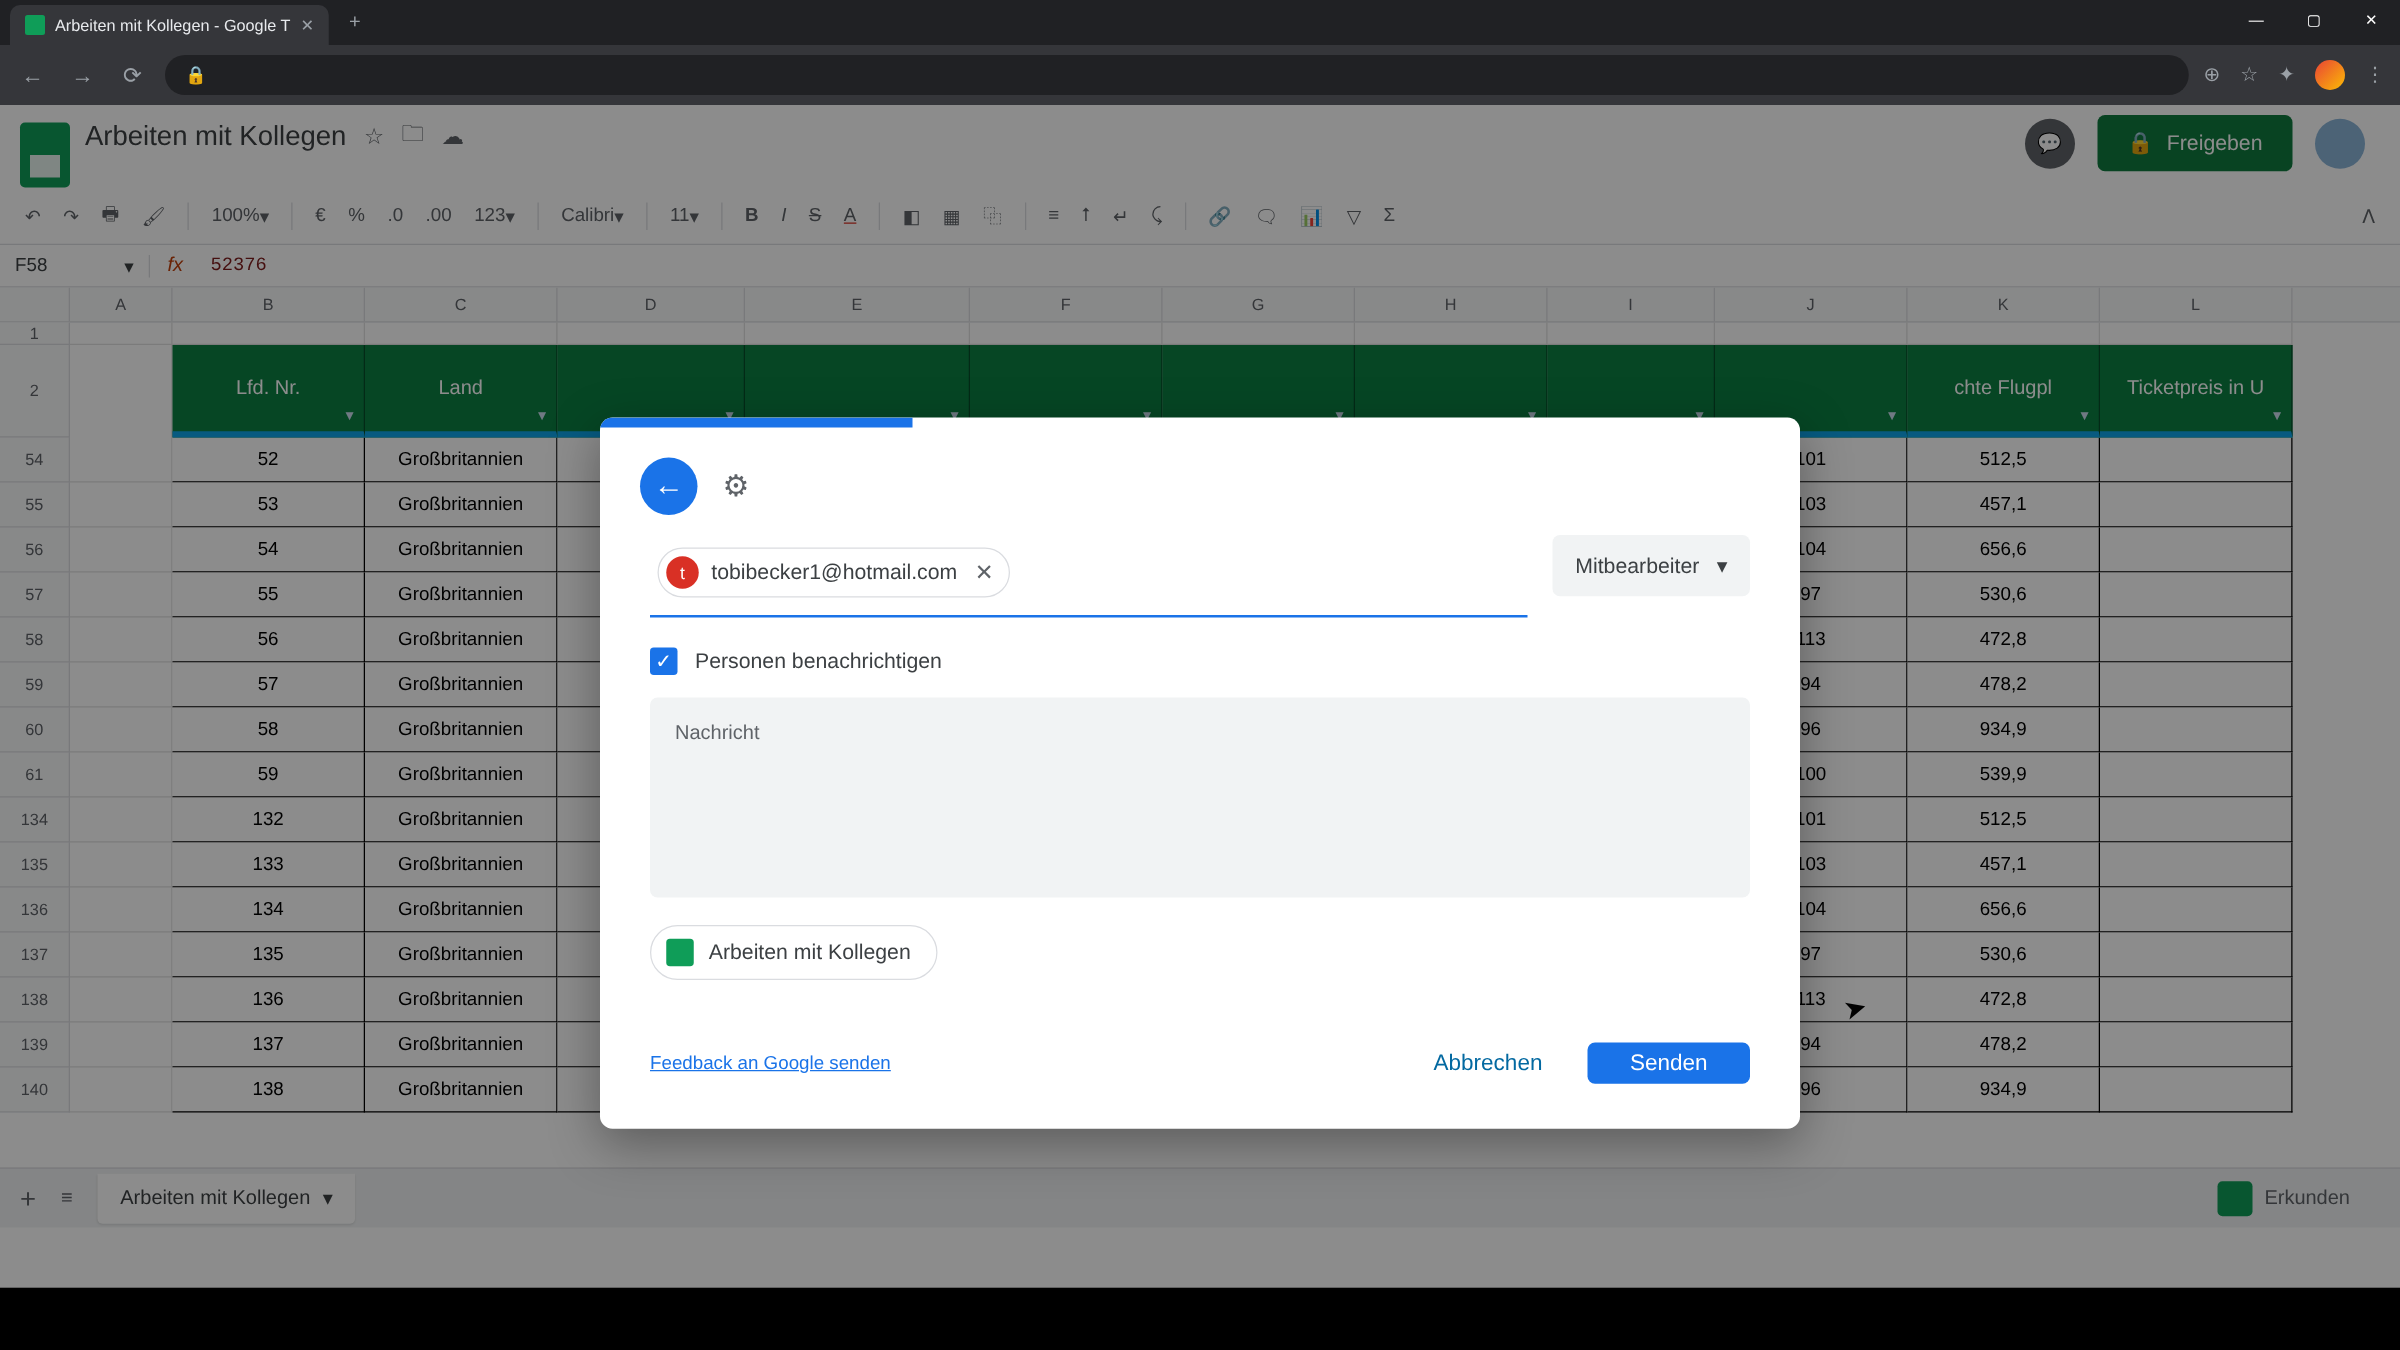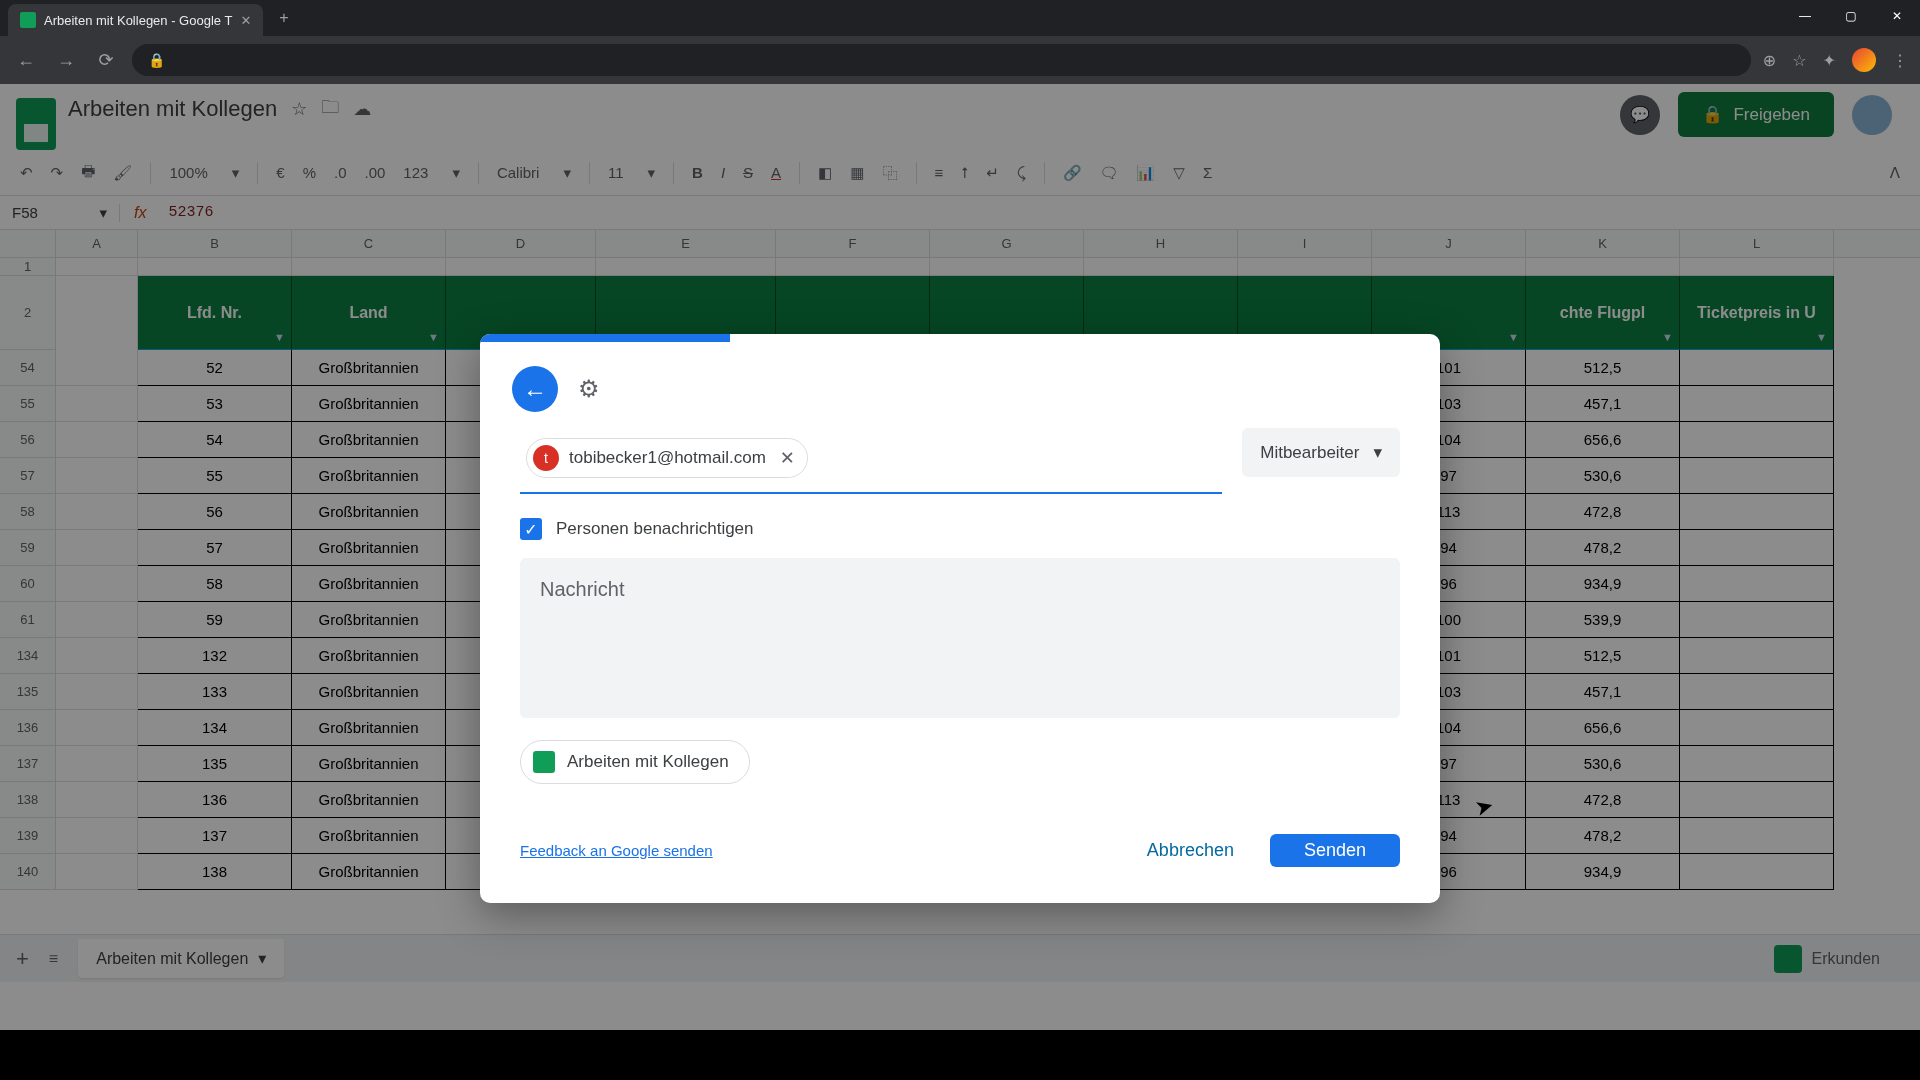--- a/index.html
+++ b/index.html
@@ -39,42 +39,42 @@
 .last-edit { color: #5f6368; text-decoration: underline; }
 .header-right { display: flex; align-items: center; gap: 18px; padding-right: 12px; }
 .comments-btn { width: 40px; height: 40px; border-radius: 50%; background: #5f6368; display: flex; align-items: center; justify-content: center; color: #fff; }
 .share-btn { background: #0f7b3e; color: #fff; border-radius: 6px; padding: 12px 24px; font-size: 17px; display: flex; align-items: center; gap: 10px; cursor: pointer; }
 .profile-avatar { width: 40px; height: 40px; border-radius: 50%; background: #8ab4d8; }
 
 
 .toolbar { display: flex; align-items: center; gap: 18px; padding: 10px 20px; border-bottom: 1px solid #dadce0; font-size: 15px; color: #5f6368; }
 .tb-sep { width: 1px; height: 22px; background: #dadce0; }
 .tb-btn { cursor: pointer; }
-.zoom-sel, .font-sel, .size-sel { display: flex; align-items: center; gap: 24px; }
+.zoom-sel, .font-sel, .size-sel { display: flex; align-items: center; gap: 0; }
 
 
 .fx-row { display: flex; align-items: center; border-bottom: 1px solid #dadce0; height: 34px; }
 .name-box { width: 120px; padding: 0 12px; font-size: 15px; color: #3c4043; border-right: 1px solid #dadce0; display: flex; align-items: center; justify-content: space-between; }
 .fx-label { padding: 0 14px; font-style: italic; color: #c2410c; }
 .fx-val { padding: 0 8px; font-size: 15px; color: #7f1d1d; font-family: Liberation Mono, monospace; }
 
 
 .grid-area { position: relative; height: 700px; overflow: hidden; }
 .col-headers { display: flex; border-bottom: 1px solid #dadce0; background: #f8f9fa; height: 28px; font-size: 13px; color: #5f6368; }
 .corner { width: 56px; border-right: 1px solid #dadce0; }
 .col-h { border-right: 1px solid #dadce0; display: flex; align-items: center; justify-content: center; }
 .grid-body { display: flex; }
 .row-headers { width: 56px; background: #f8f9fa; }
 .row-h { height: 36px; border-bottom: 1px solid #dadce0; border-right: 1px solid #dadce0; display: flex; align-items: center; justify-content: center; font-size: 13px; color: #5f6368; }
 .row-h.first { height: 18px; }
 .cells { flex: 1; }
 .data-row { display: flex; height: 36px; }
 .blank-row { display: flex; height: 18px; }
 .cell { border-right: 1px solid #000; border-bottom: 1px solid #000; display: flex; align-items: center; justify-content: center; font-size: 15px; background: #fff; }
-.hdr-cell { background: #0b8043; color: #fff; font-weight: 700; height: 74px; border-right: 1px solid #064d28; border-bottom: 1px solid #0ea5e9; display: flex; align-items: center; justify-content: center; position: relative; }
+.hdr-cell { background: #0b8043; color: #fff; font-weight: 400; height: 74px; border-right: 1px solid #064d28; border-bottom: 5px solid #0ea5e9; display: flex; align-items: center; justify-content: center; position: relative; }
 .hdr-cell .filter-tri { position: absolute; right: 6px; bottom: 6px; color: #cde; font-size: 11px; }
 .header-row-wrap { display: flex; }
 
 
 .sheet-tabs { position: absolute; bottom: 48px; left: 0; right: 0; height: 48px; background: #f1f3f4; border-top: 1px solid #dadce0; display: flex; align-items: center; padding: 0 16px; gap: 20px; color: #5f6368; }
 .sheet-tab { background: #fff; padding: 10px 18px; border-radius: 0 0 4px 4px; box-shadow: 0 1px 2px rgba(0,0,0,0.1); font-size: 16px; color: #3c4043; display: flex; align-items: center; gap: 10px; }
 .explore-btn { position: absolute; right: 40px; display: flex; align-items: center; gap: 10px; color: #5f6368; font-size: 16px; }
 .explore-icon { width: 28px; height: 28px; background: #0f9d58; border-radius: 4px; }
 
 
@@ -89,21 +89,21 @@
 .recipient-row { display: flex; gap: 20px; align-items: flex-start; }
 .recipient-field { flex: 1; border-bottom: 2px solid #1a73e8; padding: 10px 6px 14px; }
 .chip { display: inline-flex; align-items: center; gap: 10px; border: 1px solid #dadce0; border-radius: 22px; padding: 6px 12px 6px 6px; font-size: 17px; color: #3c4043; }
 .chip-avatar { width: 26px; height: 26px; border-radius: 50%; background: #d93025; color: #fff; display: flex; align-items: center; justify-content: center; font-size: 14px; }
 .chip-x { color: #5f6368; cursor: pointer; font-size: 18px; margin-left: 4px; }
 .role-select { background: #f1f3f4; border-radius: 6px; padding: 14px 18px; font-size: 17px; color: #3c4043; display: flex; align-items: center; gap: 14px; cursor: pointer; }
 
 .notify-row { display: flex; align-items: center; gap: 14px; margin: 24px 0 18px; font-size: 17px; color: #3c4043; }
 .checkbox { width: 22px; height: 22px; background: #1a73e8; border-radius: 3px; display: flex; align-items: center; justify-content: center; color: #fff; font-size: 16px; cursor: pointer; }
 
-.message-box { background: #f1f3f4; border-radius: 6px; padding: 20px; min-height: 160px; font-size: 20px; color: #5f6368; }
+.message-box { background: #f1f3f4; border-radius: 6px; padding: 20px; min-height: 160px; font-size: 16px; color: #5f6368; }
 
 .attached-file { display: inline-flex; align-items: center; gap: 12px; border: 1px solid #dadce0; border-radius: 26px; padding: 10px 20px 10px 12px; margin-top: 22px; font-size: 17px; color: #3c4043; }
 .file-icon { width: 22px; height: 22px; background: #0f9d58; border-radius: 3px; }
 
 .dialog-footer { display: flex; align-items: center; padding: 18px 40px 28px; }
 .feedback-link { color: #1a73e8; font-size: 15px; text-decoration: underline; cursor: pointer; }
 .footer-spacer { flex: 1; }
 .btn-text { font-size: 18px; color: #0369a1; padding: 14px 24px; cursor: pointer; border-radius: 6px; }
 .btn-primary { font-size: 18px; background: #1a73e8; color: #fff; padding: 6px 34px; border-radius: 6px; cursor: pointer; margin-left: 12px; }
 

